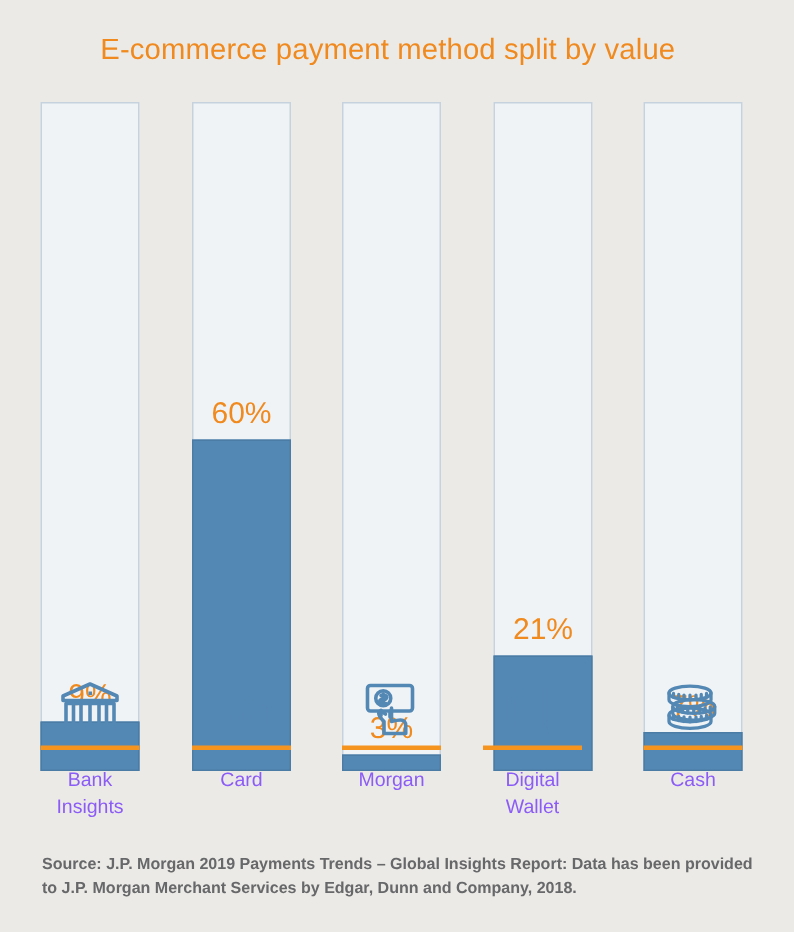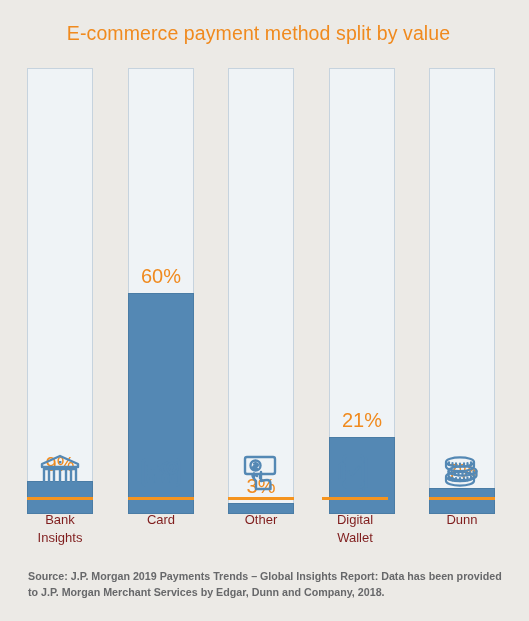--- a/index.html
+++ b/index.html
@@ -94,21 +94,21 @@
     height: 3px;
     background: #F5941F;
     margin-top: 1px;
   }
 
   .legend-label {
     margin-top: 11px;
     width: 66px;
     text-align: center;
     font-size: 13px;
-    color: #7f1d1d;
+    color: #8b5cf6;
     line-height: 1.35;
   }
 
   
   #source-note {
     position: absolute;
     left: 28px;
     top: 568px;
     width: 475px;
     font-size: 10.7px;
@@ -196,21 +196,21 @@
   <div class="legend-icon">
     <svg width="46" height="42" viewBox="0 0 46 42" fill="none" stroke="#5488B4" stroke-width="2.4" stroke-linejoin="round" stroke-linecap="round">
       <rect x="7" y="6" width="30" height="17" rx="2"></rect>
       <circle cx="17.5" cy="14.5" r="5"></circle>
       <path d="M17.5 11.6 L17.5 17.4 M16 12.6 h3 a1.4 1.4 0 0 1 0 2.6 h-3 a1.4 1.4 0 0 0 0 2.6 h3"></path>
       <path d="M22 23 l0 4 M16 22.5 l0 3.5"></path>
       <path d="M23 21 L23 30 M23 30 c0 0 4-1 6-1 c2.5 0 3.5 1.5 3.5 4 L32.5 38 L18 38 L18 30 c-2-2-3.5-4-3.5-5.5 c0-1.2 1-1.8 2-1.2 L19 25"></path>
     </svg>
   </div>
   <div class="legend-rule"></div>
-  <div class="legend-label"><span>Other</span></div>
+  <div class="legend-label"><span>Morgan</span></div>
 </div>
 
 <div class="legend-col" style="left:322px;">
   <div class="legend-icon">
     <svg width="46" height="42" viewBox="0 0 46 42" fill="none" stroke="#5488B4" stroke-width="2.4" stroke-linejoin="round" stroke-linecap="round">
       <path d="M31 7 L34 7 L34 36"></path>
       <line x1="31.5" y1="38" x2="31.5" y2="34"></line>
       <rect x="12" y="5" width="19" height="31" rx="2.5"></rect>
       <line x1="12" y1="11" x2="31" y2="11"></line>
       <line x1="12" y1="30" x2="31" y2="30"></line>
@@ -231,16 +231,16 @@
       <path d="M9.5 20.5 L9.5 24.5 c0 2.5 6.3 4.6 14 4.6 c7.7 0 14-2.1 14-4.6 L37.5 20.2"></path>
       <ellipse cx="23.5" cy="20" rx="14" ry="4.6"></ellipse>
       <path d="M7 26 L7 30 c0 2.5 6.3 4.6 14 4.6 c7.7 0 14-2.1 14-4.6 L35 25.7"></path>
       <ellipse cx="21" cy="25.6" rx="14" ry="4.6"></ellipse>
       <path d="M10 11.3 v2.6 M13.5 12 v2.8 M17 12.4 v3 M21 12.5 v3 M25 12.4 v3 M28.5 12 v2.8 M32 11.3 v2.6"></path>
       <path d="M12.5 20.3 v2.6 M16 21 v2.8 M19.5 21.4 v3 M23.5 21.5 v3 M27.5 21.4 v3 M31 21 v2.8 M34.5 20.3 v2.6"></path>
       <path d="M10 25.9 v2.6 M13.5 26.6 v2.8 M17 27 v3 M21 27.1 v3 M25 27 v3 M28.5 26.6 v2.8 M32 25.9 v2.6"></path>
     </svg>
   </div>
   <div class="legend-rule"></div>
-  <div class="legend-label"><span>Dunn</span></div>
+  <div class="legend-label"><span>Cash</span></div>
 </div>
 
 <div id="source-note">Source: J.P. Morgan 2019 Payments Trends – Global Insights Report: Data has been provided to J.P. Morgan Merchant Services by Edgar, Dunn and Company, 2018.</div>
 
 </body></html>

